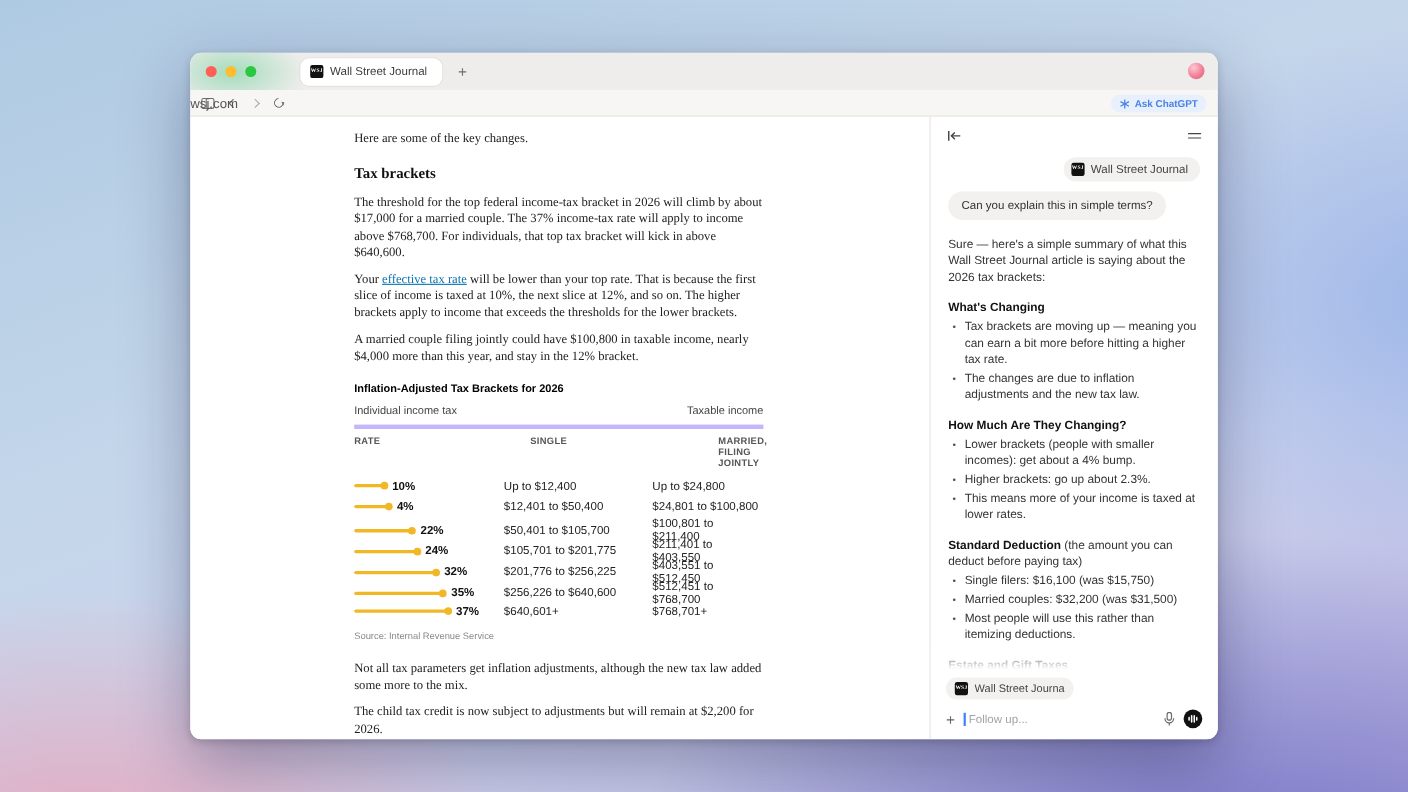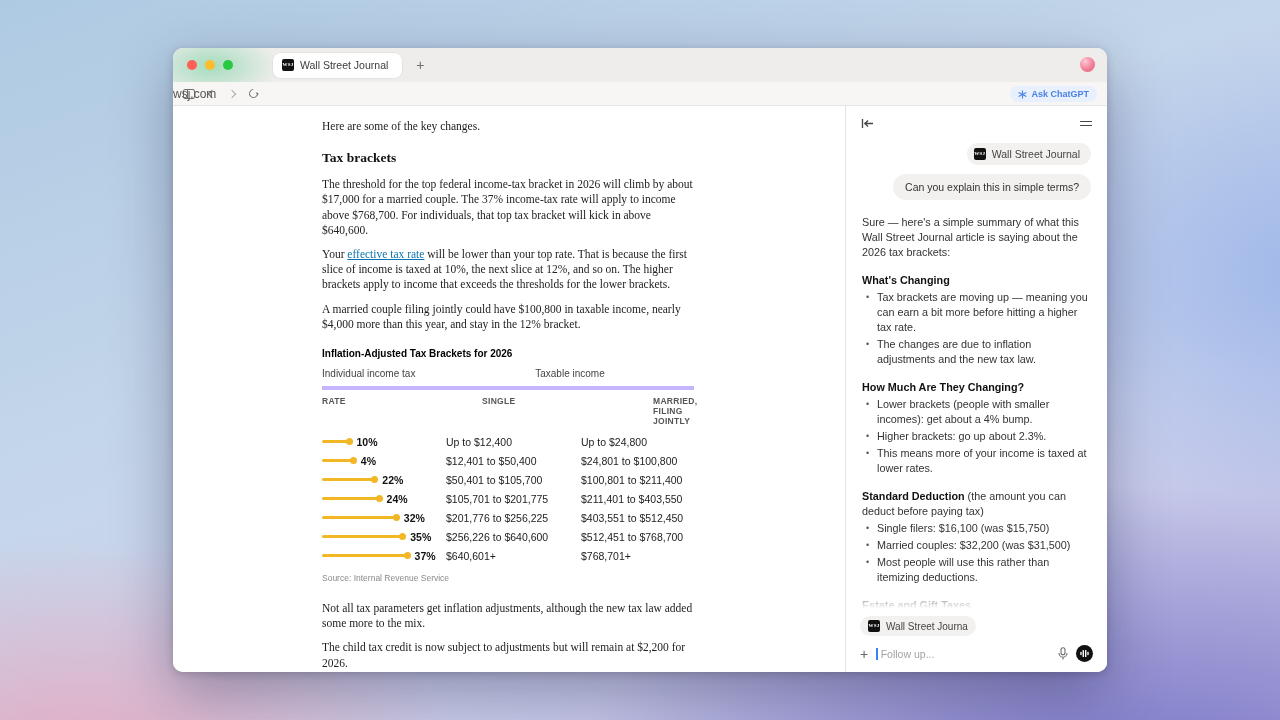--- a/index.html
+++ b/index.html
@@ -81,46 +81,46 @@
   .a-h { font-size:13.5px; font-weight:bold; color:#111; margin-bottom:11px; }
   .a-p { font-size:11.5px; line-height:15.2px; color:#222; margin-bottom:9px; }
   .a-p.last { margin-bottom:16px; }
   .a-link { color:#0b74b0; text-decoration:underline; cursor:pointer; }
 
   
   .chart { font-family:"Liberation Sans", sans-serif; margin-top:7px; }
   .c-title { font-size:10px; font-weight:bold; color:#000; margin-bottom:9px; }
   .c-group { display:grid; grid-template-columns:124px 1fr; padding-bottom:7px; border-bottom:4px solid #c4b5fd; margin-bottom:6px; }
   .c-group div { font-size:10px; color:#444; }
-  .c-group div:last-child { text-align:center; }
+  .c-group div:last-child { text-align:right; }
   .c-head { display:grid; grid-template-columns:124px 135px 1fr; margin:3px 0 6px;gap:36px; }
   .c-head div { font-size:8.5px; font-weight:bold; color:#555; letter-spacing:.3px; }
   .trow { display:grid; grid-template-columns:124px 135px 1fr; align-items:center; height:19px; }
   .rate-cell { display:flex; align-items:center; gap:7px; }
   .bar { height:3px; border-radius:2px; background:#f2b725; position:relative; flex:0 0 auto; }
   .bar::after { content:""; position:absolute; right:-3px; top:-2px; width:7px; height:7px; border-radius:50%; background:#f2b725; }
   .rate-label { font-size:10.5px; font-weight:bold; color:#111; }
-  .val { font-size:10.5px; color:#222; }
+  .val { font-size:10.5px; color:#222;margin-left:12px; }
   .c-src { font-size:8.5px; color:#8a8a8a; margin:8px 0 18px; }
 
   
   .sidebar { width:262px; border-left:1px solid #e6e4e1; display:flex; flex-direction:column; background:#fff; }
   .sb-head { height:35px; display:flex; align-items:center; justify-content:space-between; padding:0 15px; }
   .menu-ic { width:12px; display:flex; flex-direction:column; gap:3px; }
   .menu-ic span { height:1.4px; background:#444; border-radius:1px; }
   .sb-scrollwrap { flex:1; position:relative; overflow:hidden; }
   .sb-scroll { padding:2px 16px 0; height:100%; overflow:hidden; }
   .fade { position:absolute; left:0; right:0; bottom:0; height:30px; background:linear-gradient(rgba(255,255,255,0), #fff 85%); pointer-events:none; }
 
   .chip-row { display:flex; justify-content:flex-end; }
   .chip {
     display:inline-flex; align-items:center; gap:6px; background:#f2f1ef;
     border-radius:14px; padding:5px 11px 5px 7px; font-size:10.5px; color:#444;
   }
-  .bubble-row { display:flex; justify-content:flex-end; margin-top:9px; }
+  .bubble-row { display:flex; justify-content:flex-start; margin-top:9px; }
   .bubble { background:#f2f1ef; border-radius:15px; padding:7px 12px; font-size:10.5px; color:#333; max-width:210px; }
 
   .resp { margin-top:15px; font-size:10.8px; line-height:15px; color:#333; }
   .resp .sec { margin-top:13px; }
   .sec-h { font-weight:bold; color:#111; }
   .sec-h .sfx { font-weight:normal; color:#333; }
   .blt { display:flex; margin-top:2px; padding-left:4px; }
   .blt .dot { width:11px; flex:0 0 auto; color:#555; font-size:9px; line-height:15px; }
   .blt .txt { flex:1; }
 

